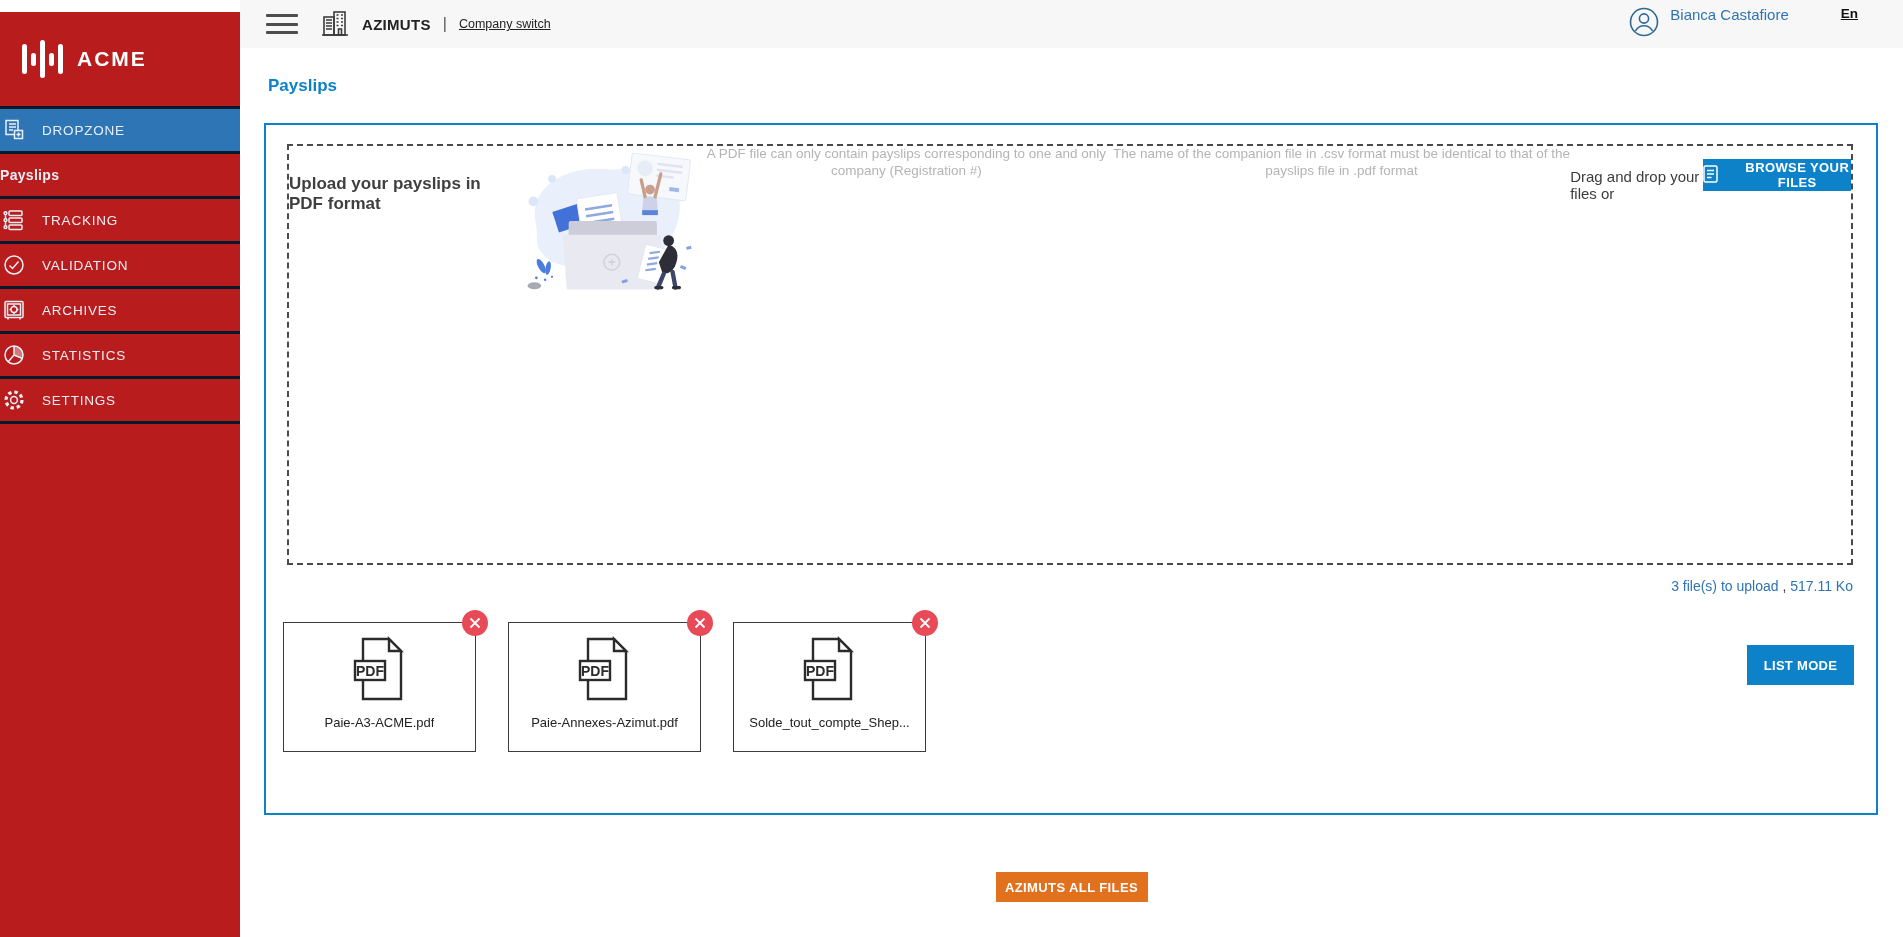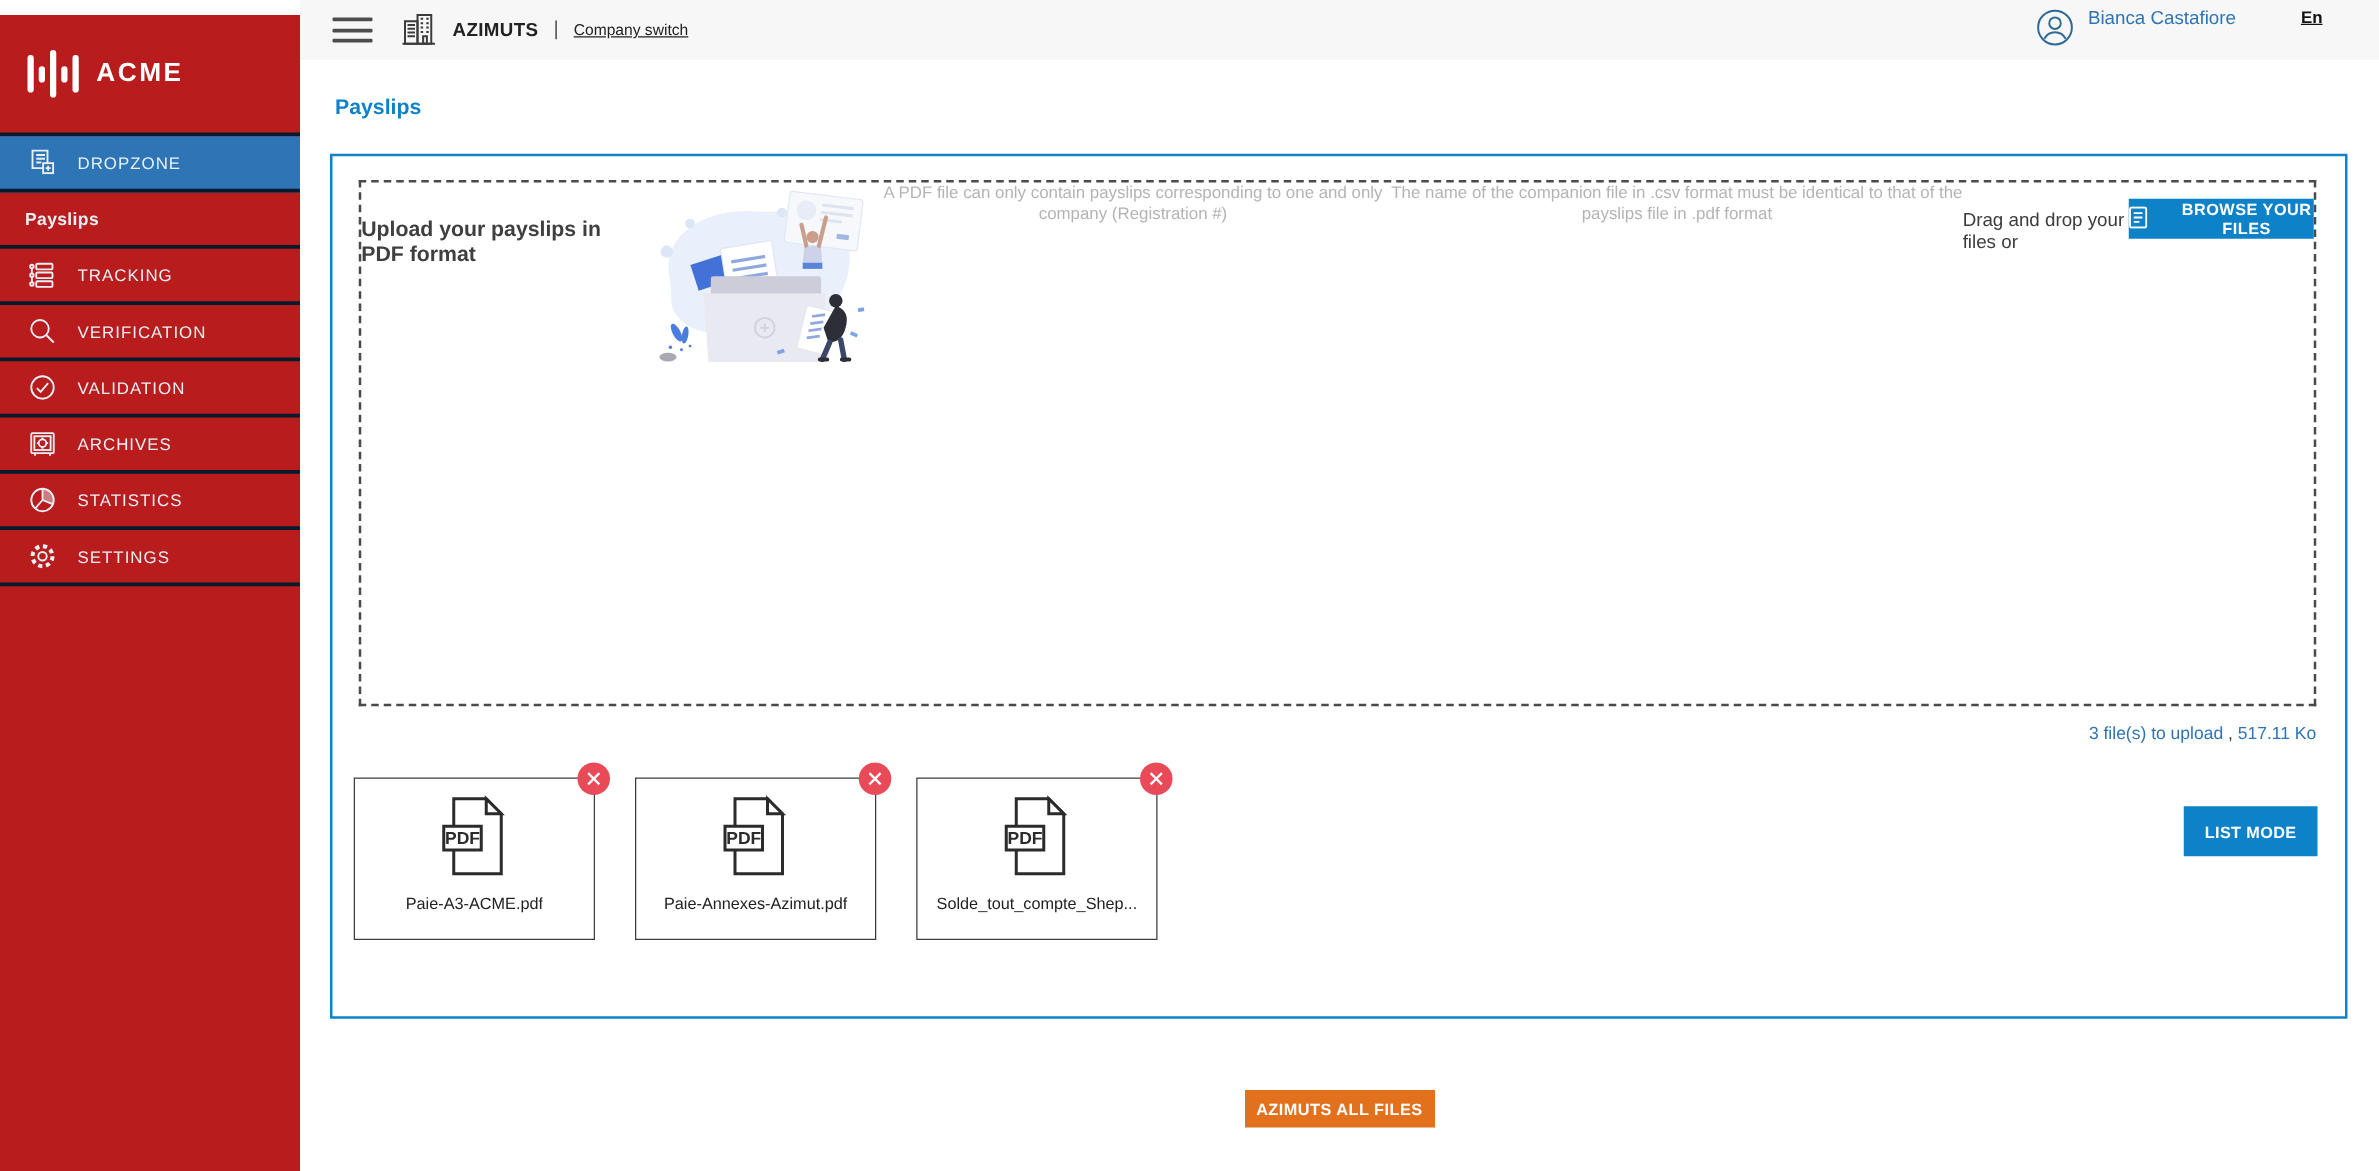--- a/index.html
+++ b/index.html
@@ -12,21 +12,21 @@
   .logo { height:97px; border-bottom:3px solid #061a2c; display:flex;
           align-items:center; padding-left:22px; gap:14px; }
   .logo-bars { display:flex; align-items:center; gap:4px; }
   .logo-bars i { display:block; width:5px; background:#fff; border-radius:3px; }
   .logo-bars i:nth-child(1){height:30px;} .logo-bars i:nth-child(2){height:13px;}
   .logo-bars i:nth-child(3){height:38px;} .logo-bars i:nth-child(4){height:13px;}
   .logo-bars i:nth-child(5){height:30px;}
   .logo-text { color:#fff; font-size:21px; font-weight:700; letter-spacing:2px; }
 
   .nav-item { height:45px; border-bottom:3px solid #061a2c; display:flex;
-              align-items:center; padding-left:20px; gap:15px; cursor:pointer; }
+              align-items:center; gap:15px; cursor:pointer; }
   .nav-item .lbl { color:#e9eff6; font-size:13.5px; letter-spacing:0.8px; }
   .nav-item.active { background:#2e75b6; }
   .nav-item.sub .lbl { font-weight:600; font-size:14px; letter-spacing:0.3px; }
   .nav-icon { width:27px; display:flex; justify-content:center; }
   .nav-icon svg { stroke:#e9eff6; fill:none; stroke-width:1.5; }
 
   
   .topbar { position:fixed; left:240px; top:0; width:1663px; height:48px;
             background:#f7f7f7; display:flex; align-items:center;
             padding:0 45px 0 26px; }
@@ -120,29 +120,20 @@
         <rect x="7" y="17" width="13" height="4.5" rx="1"></rect>
         <circle cx="3.5" cy="5.2" r="1.4"></circle>
           <circle cx="3.5" cy="12.2" r="1.4"></circle>
           <circle cx="3.5" cy="19.2" r="1.4"></circle>
         <path d="M3.5 6.6 v4.2 M3.5 13.6 v4.2"></path>
       </svg>
     </span>
     <span class="lbl">TRACKING</span>
   </div>
 
-  <div class="nav-item">
-    <span class="nav-icon">
-      <svg width="24" height="24" viewBox="0 0 24 24">
-        <circle cx="10" cy="10" r="7"></circle>
-        <path d="M15.2 15.2 L21 21"></path>
-      </svg>
-    </span>
-    <span class="lbl">VERIFICATION</span>
-  </div>
 
   <div class="nav-item">
     <span class="nav-icon">
       <svg width="24" height="24" viewBox="0 0 24 24">
         <circle cx="12" cy="12" r="9"></circle>
         <path d="M7.5 12.5 l3 3 l6 -7"></path>
       </svg>
     </span>
     <span class="lbl">VALIDATION</span>
   </div>

